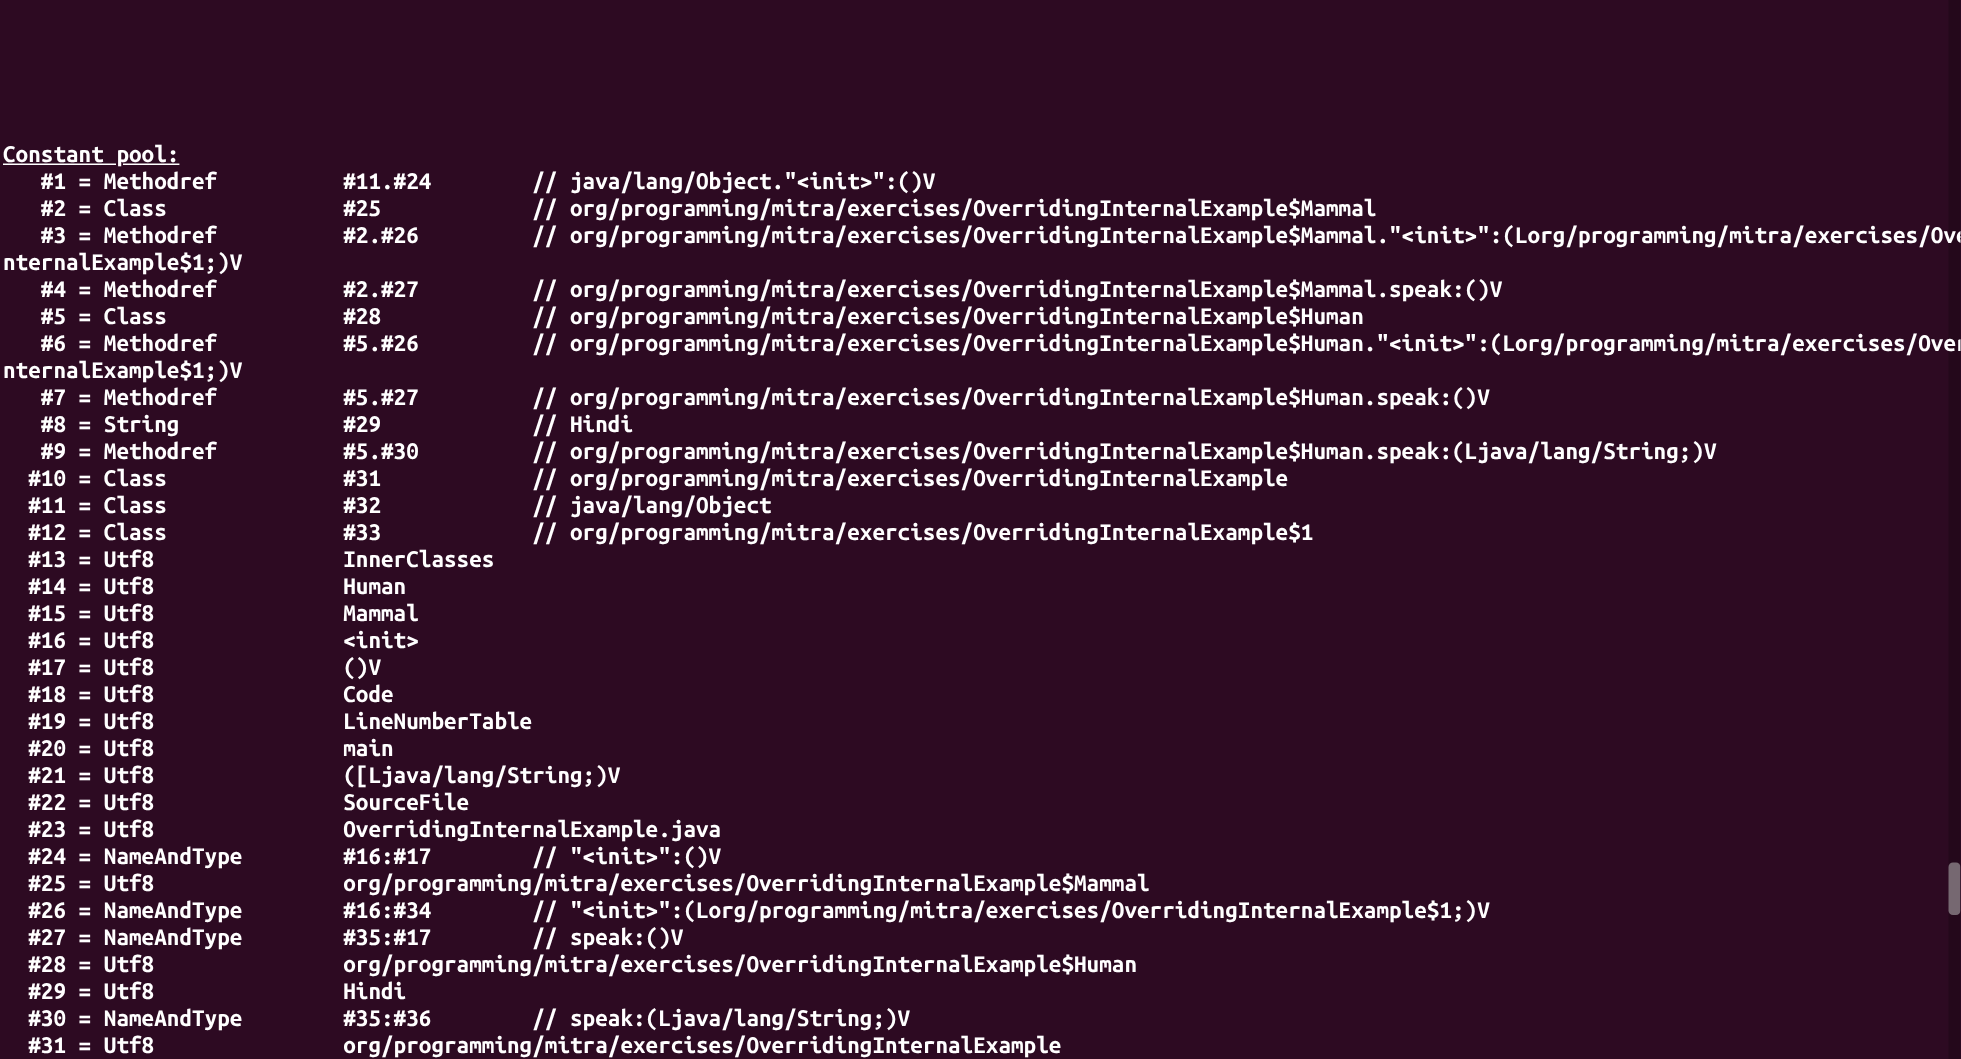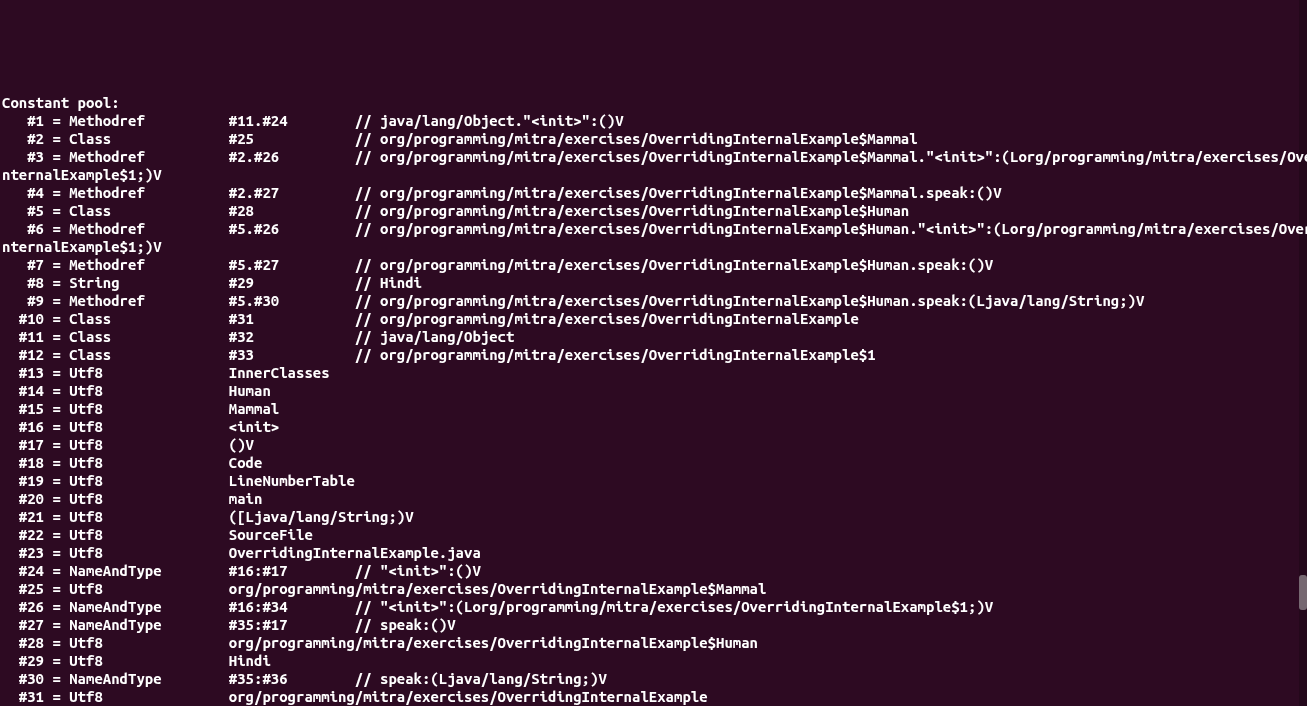--- a/index.html
+++ b/index.html
@@ -20,20 +20,21 @@
       height: 706px;
       position: relative;
     }
     .terminal-output {
       position: relative;
       z-index: 1;
       font-weight: bold;
     }
     .header-line {
       font-weight: bold;
+      text-decoration: underline;
     }
     .scrollbar {
       position: absolute;
       right: 0;
       top: 0;
       width: 8px;
       height: 100%;
       background: rgba(0,0,0,0.2);
     }
     .scrollbar-thumb {

